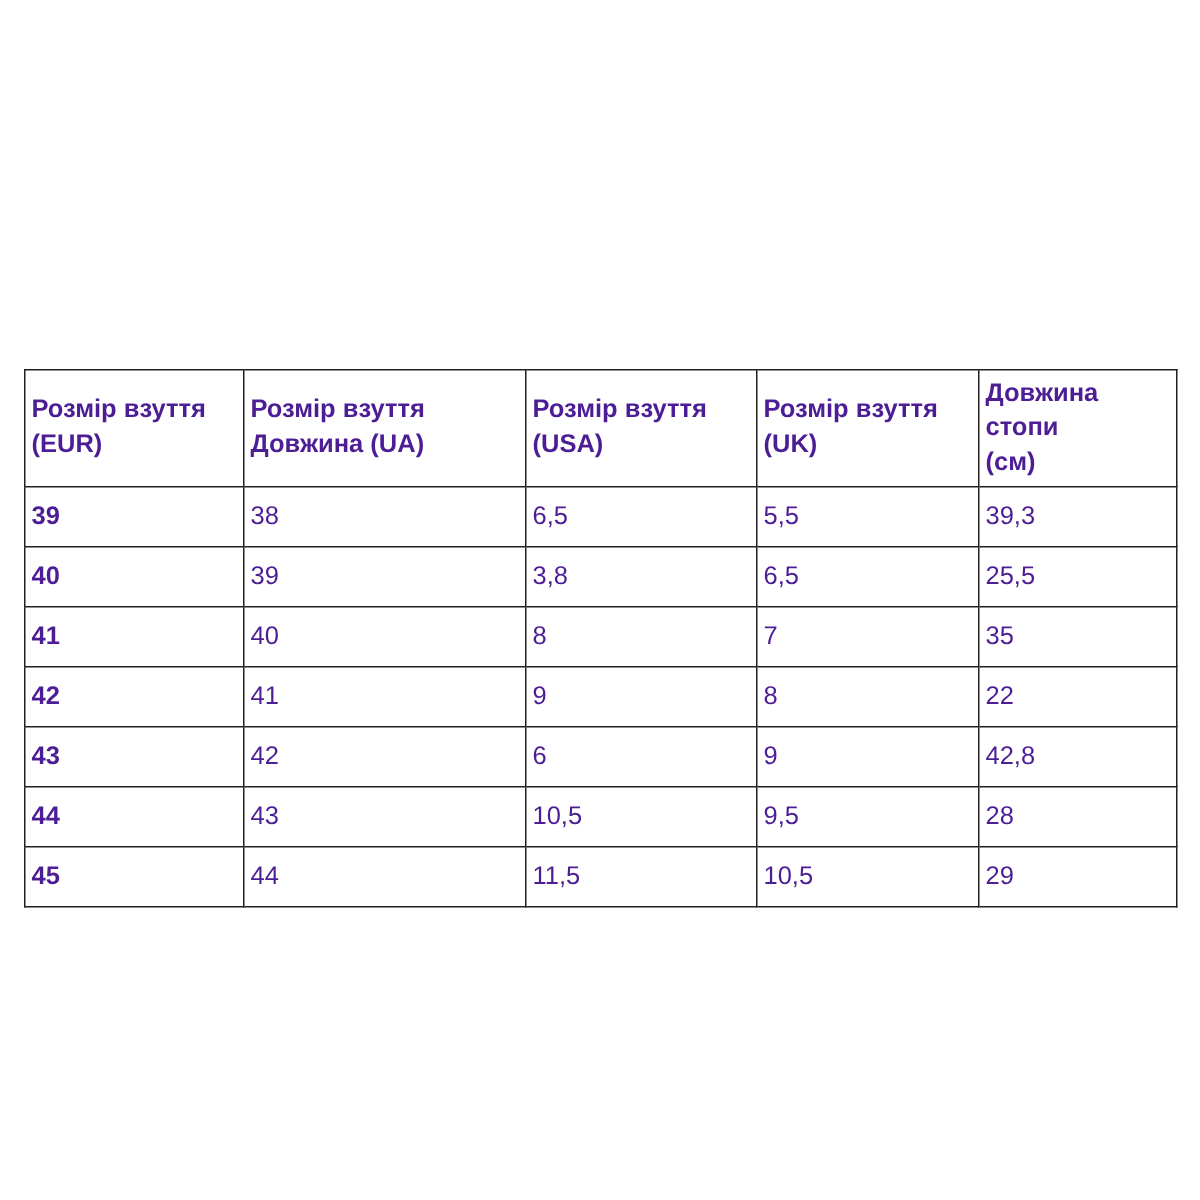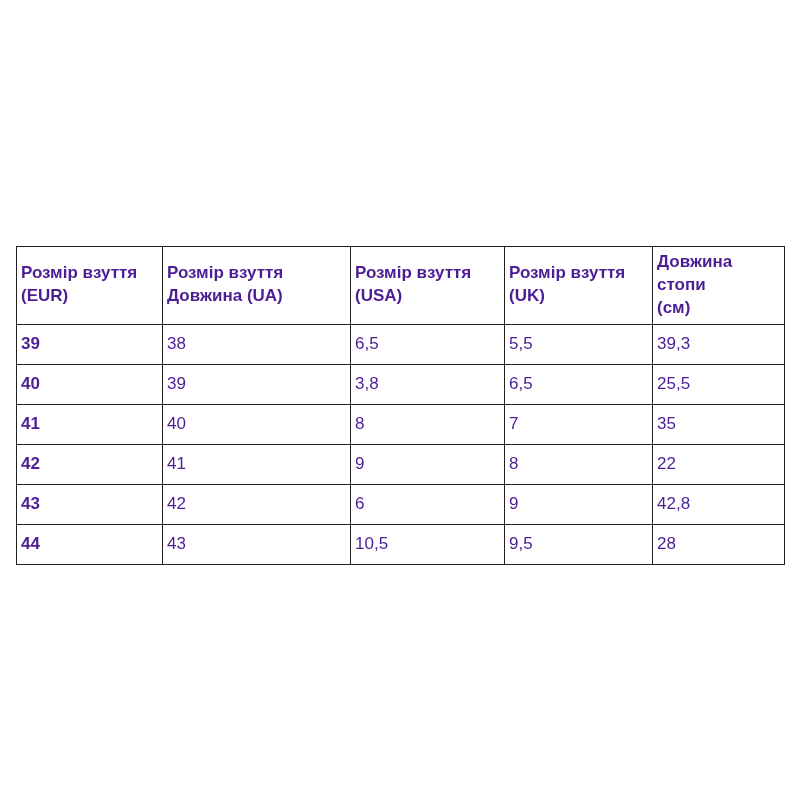--- a/index.html
+++ b/index.html
@@ -137,16 +137,23 @@
           <td>9</td>
           <td>42,8</td>
         </tr>
         <tr>
           <td class="col-eur">44</td>
           <td>43</td>
           <td>10,5</td>
           <td>9,5</td>
           <td>28</td>
         </tr>
+        <tr>
+          <td class="col-eur">45</td>
+          <td>44</td>
+          <td>11,5</td>
+          <td>10,5</td>
+          <td>29</td>
+        </tr>
       </tbody>
     </table>
   </div>
 </div>
 
 </body></html>

